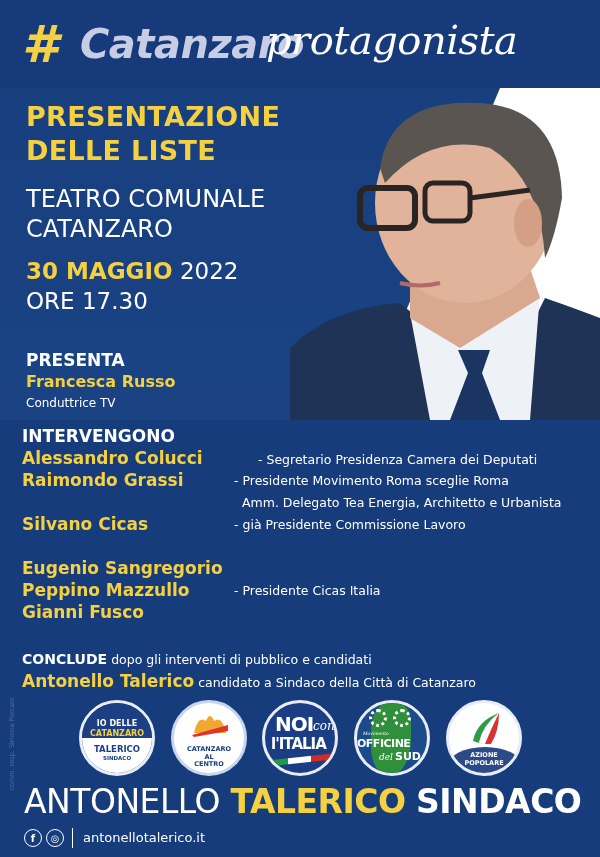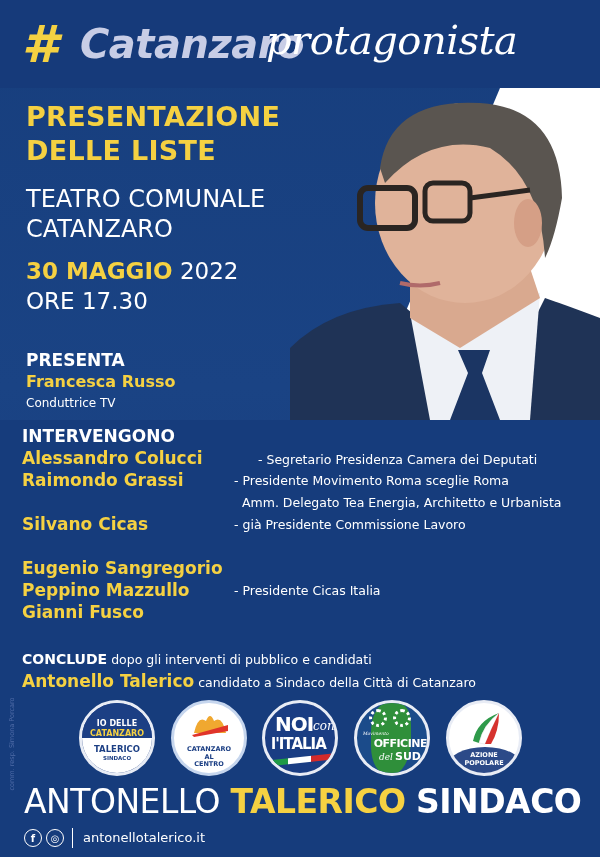--- a/index.html
+++ b/index.html
@@ -68,21 +68,21 @@
   .logo-3 { left: 262px; background: #1a3d83; }
   .logo-3 .noi { position: absolute; left: 10px; top: 10px; font-weight: bold; font-size: 20px; color: #fff; line-height: 22px; letter-spacing: -1px; }
   .logo-3 .con { position: absolute; left: 48px; top: 16px; font-family: "DejaVu Serif", serif; font-style: italic; font-size: 12px; color: #fff; }
   .logo-3 .ital { position: absolute; left: 6px; top: 32px; font-weight: bold; font-size: 15px; color: #fff; letter-spacing: -1px; }
   .logo-3 .flag { position: absolute; left: 0; top: 54px; width: 100%; height: 6px; background: linear-gradient(90deg,#1f9a46 0 33%, #ffffff 33% 66%, #d42a2a 66% 100%); transform: skewY(-6deg); }
 
   .logo-4 { left: 354px; background: #1b4b8a; }
   .logo-4 .green { position: absolute; left: 14px; top: 0; width: 40px; height: 72px; background: #2f8f3a; border-radius: 40% 30% 50% 40%; }
   .logo-4 .gear { position: absolute; top: 6px; width: 18px; height: 18px; border-radius: 50%; border: 3px dotted #fff; }
   .logo-4 .t0 { position: absolute; left: 6px; top: 28px; font-family: "DejaVu Serif", serif; font-style: italic; font-size: 4.5px; color: #fff; }
-  .logo-4 .t1 { position: absolute; width: 100%; top: 34px; text-align: right; font-weight: bold; font-size: 11px; color: #fff; letter-spacing: -0.5px; }
+  .logo-4 .t1 { position: absolute; width: 100%; top: 34px; text-align: left; font-weight: bold; font-size: 11px; color: #fff; letter-spacing: -0.5px; }
   .logo-4 .t2 { position: absolute; left: 22px; top: 49px; font-family: "DejaVu Serif", serif; font-style: italic; font-size: 9px; color: #fff; }
   .logo-4 .t3 { position: absolute; left: 38px; top: 47px; font-weight: bold; font-size: 11px; color: #fff; }
 
   .logo-5 { left: 446px; background: #ffffff; }
   .logo-5 .swoosh { position: absolute; left: 20px; top: 8px; width: 34px; height: 34px; }
   .logo-5 .dome { position: absolute; left: -2px; top: 44px; width: 76px; height: 40px; background: #2c4a88; border-radius: 50% 50% 0 0; }
   .logo-5 .t1 { position: absolute; width: 100%; top: 48px; text-align: center; font-weight: bold; font-size: 6.5px; color: #fff; line-height: 8px; }
 
   
   .footer-name { position: absolute; left: 24px; top: 781px; white-space: nowrap; line-height: 42px; font-size: 33px; }

